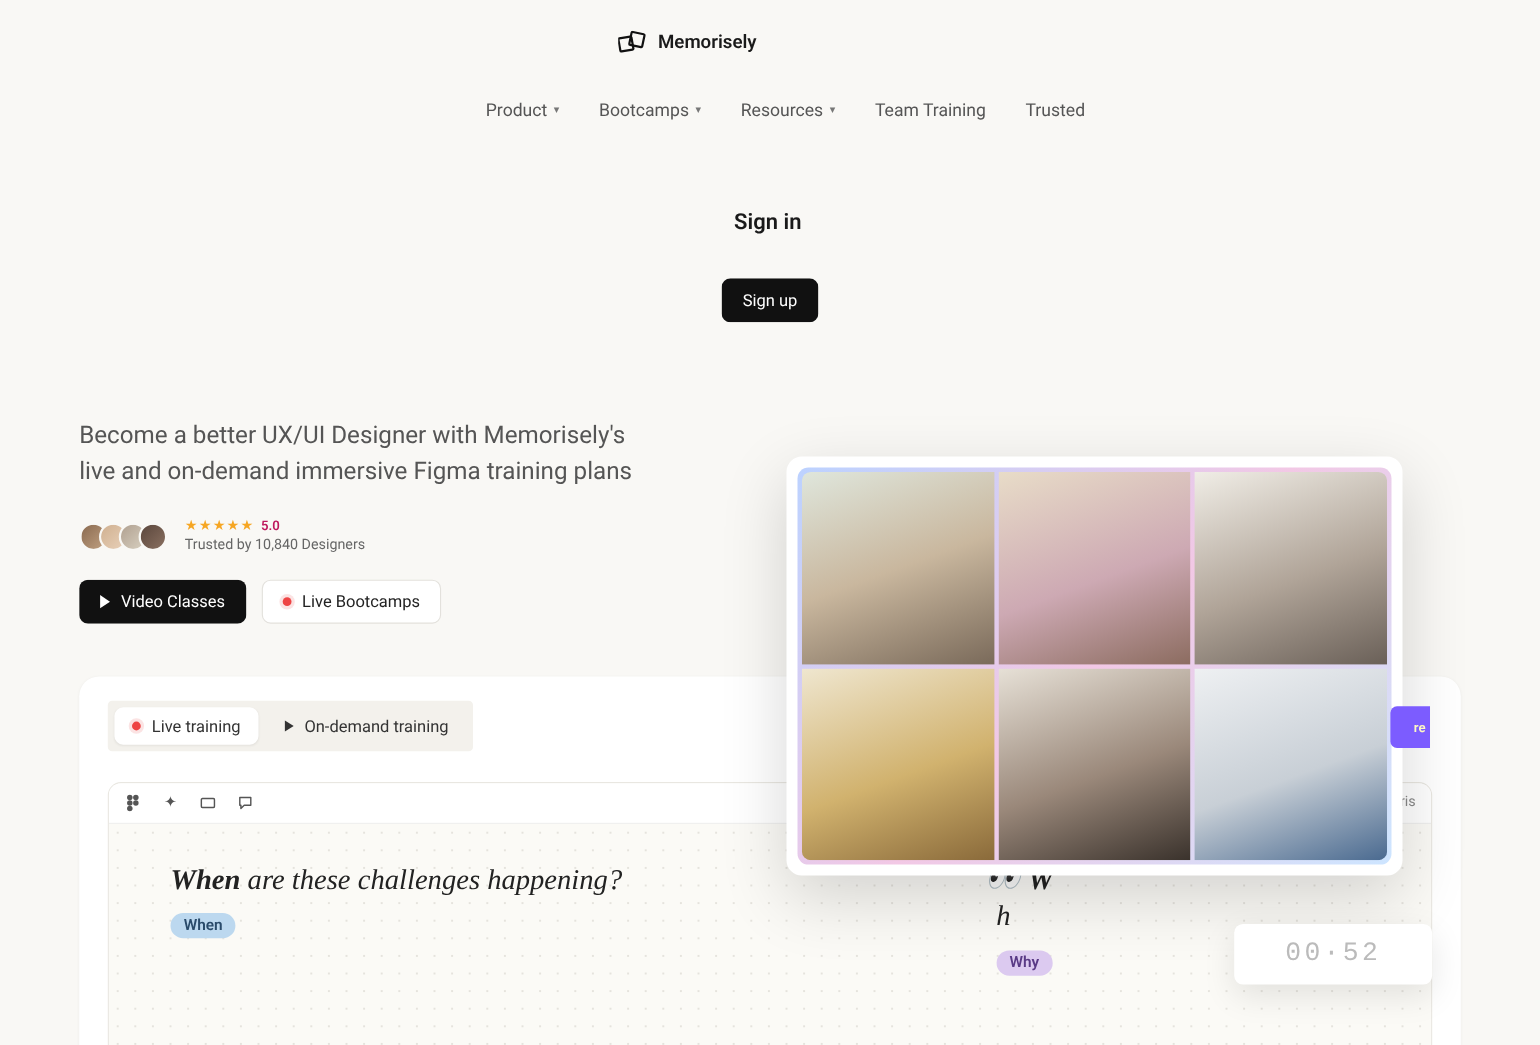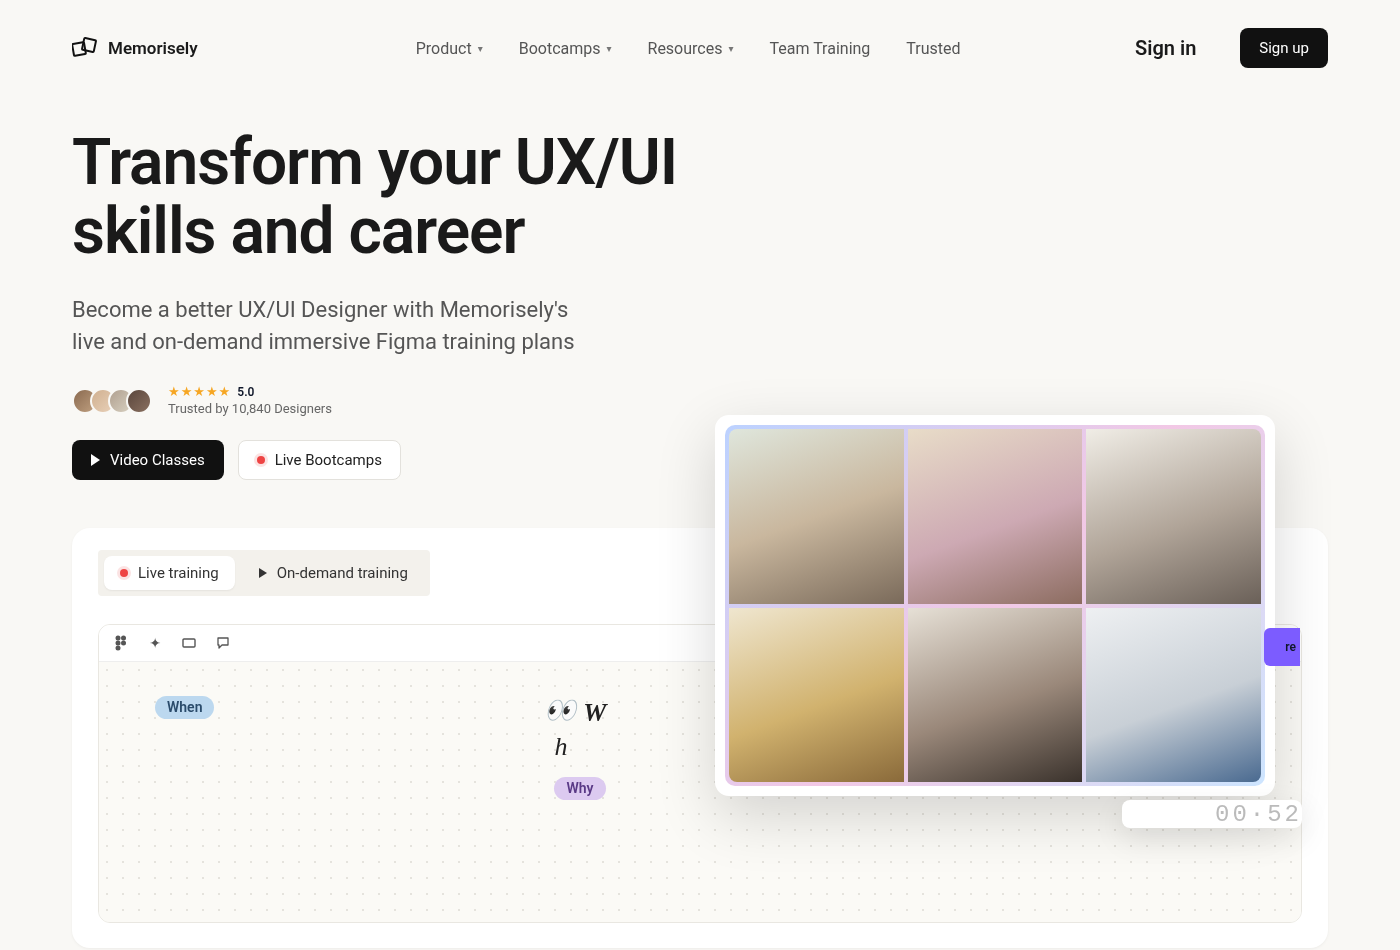--- a/index.html
+++ b/index.html
@@ -10,20 +10,21 @@
     width: 1400px;
     height: 950px;
     overflow: hidden;
   }
   
   .header {
     display: flex;
     align-items: center;
     padding: 28px 72px 10px;
     gap: 40px;
+    flex-direction: column;
   }
   .logo-wrap {
     display: flex;
     align-items: center;
     gap: 10px;
     margin-right: 150px;
   }
   .logo-icon svg { display:block; }
   .logo-text { font-size: 17px; font-weight: 600; }
   .navlinks { display:flex; gap:36px;margin-left:28px; }
@@ -65,21 +66,21 @@
     background:#ccc;
   }
   .avatar:first-child{margin-left:0;}
   .av1{background:linear-gradient(135deg,#8a6a50,#c0a080);}
   .av2{background:linear-gradient(135deg,#d0b090,#e8d0b8);}
   .av3{background:linear-gradient(135deg,#b0a090,#d8d0c0);}
   .av4{background:linear-gradient(135deg,#5a463c,#8a7060);}
   .trust-meta { font-size:13px; color:#666; line-height:1.3;}
   .stars-line{display:flex; align-items:center; gap:6px;}
   .stars{color:#f6a623; font-size:13px; letter-spacing:1px;}
-  .rating-num{font-size:12px; font-weight:600; color:#0f172a;}
+  .rating-num{font-size:12px; font-weight:600; color:#be185d;}
   .hero-ctas { margin-top:22px; display:flex; gap:14px; }
   .play-tri {
     width:0;height:0;border-left:9px solid #fff;border-top:6px solid transparent;border-bottom:6px solid transparent;
   }
   .dot-red{width:8px;height:8px;border-radius:50%;background:#e44; box-shadow:0 0 0 3px rgba(228,68,68,.15);}
   
   .preview-wrap{
     margin:48px 72px 0; position:relative;
     background:#fff; border-radius:18px; padding:22px 26px 0;
     box-shadow:0 1px 3px rgba(0,0,0,.05);
@@ -137,30 +138,30 @@
   }
   .vcell{aspect-ratio:1/1; background:#ccc;}
   .v1{background:linear-gradient(160deg,#dfe6dc 0%,#c9b79e 50%,#7a6a5a 100%);}
   .v2{background:linear-gradient(160deg,#e8dcc8 0%,#cda9b3 55%,#8c6c60 100%);}
   .v3{background:linear-gradient(160deg,#f0ede6 0%,#b0a498 55%,#6a6058 100%);}
   .v4{background:linear-gradient(160deg,#efe6cf 0%,#d1b26e 55%,#8a6a3a 100%);}
   .v5{background:linear-gradient(160deg,#e6e0d6 0%,#9a887a 55%,#3a322c 100%);}
   .v6{background:linear-gradient(160deg,#eef0f2 0%,#c8cfd6 55%,#4a6a90 100%);}
   
   .share-peek{
-    position:absolute; top:628px; right:100px; width:36px; height:38px;
-    background:#7c5cff; border-radius:6px 0 0 6px; color:#0f172a;
+    position:absolute; top:642px; right:100px; width:36px; height:38px;
+    background:#7c5cff; border-radius:6px 0 0 6px; color:#fef9c3;
     display:flex;align-items:center;justify-content:flex-end; padding-right:4px; font-size:12px; font-weight:600;
   }
   .timer-peek{
-    position:absolute; top:800px; right:98px;
-    width:180px; height:28px; background:#fff; border-radius:8px;
+    position:absolute; top:840px; right:98px;
+    width:180px; height:55px; background:#fff; border-radius:8px;
     box-shadow:0 10px 30px rgba(0,0,0,.10);
     font-family:"Courier New",monospace; letter-spacing:3px; font-size:24px;
-    display:flex;align-items:center;justify-content:flex-end; color:#bbb;
+    display:flex;align-items:center;justify-content:center; color:#bbb;
   }
 </style>
 </head>
 <body>
 
 <header class="header">
   <div class="logo-wrap">
     <span class="logo-icon">
       <svg width="26" height="22" viewBox="0 0 26 22" fill="none">
         <rect x="1" y="6" width="12" height="12" rx="1" stroke="#111" stroke-width="2" transform="rotate(-10 7 12)"></rect>
@@ -192,21 +193,20 @@
   </nav>
 
   <div class="header-spacer"></div>
   <span class="signin">Sign in</span>
   <span class="btn btn-dark">
     <span>Sign up</span>
   </span>
 </header>
 
 <section class="hero">
-  <h1 class="hero-title">Transform your UX/UI skills and career</h1>
   <p class="hero-sub">Become a better UX/UI Designer with Memorisely's live and on-demand immersive Figma training plans</p>
 
   <div class="trust-row">
     <div class="avatars">
       <span class="avatar av1"></span>
       <span class="avatar av2"></span>
       <span class="avatar av3"></span>
       <span class="avatar av4"></span>
     </div>
     <div class="trust-meta">
@@ -268,20 +268,23 @@
       </div>
       <div class="figma-bread">
         <span>Drafts</span>
         <span class="sep">/</span>
         <span>Memoris</span>
       </div>
     </div>
 
     <div class="figma-canvas">
       <div class="prompt-col">
+        <div class="prompt-text">
+          <span class="bold">When</span><span> are these challenges happening?</span>
+        </div>
         <span class="tagchip tag-when">When</span>
       </div>
       <div class="prompt-col" style="min-width:120px;">
         <div class="prompt-text">
           <span class="eyes">👀</span>
           <span class="bold">W</span><br>
           <span>h</span>
         </div>
         <span class="tagchip tag-why">Why</span>
       </div>

